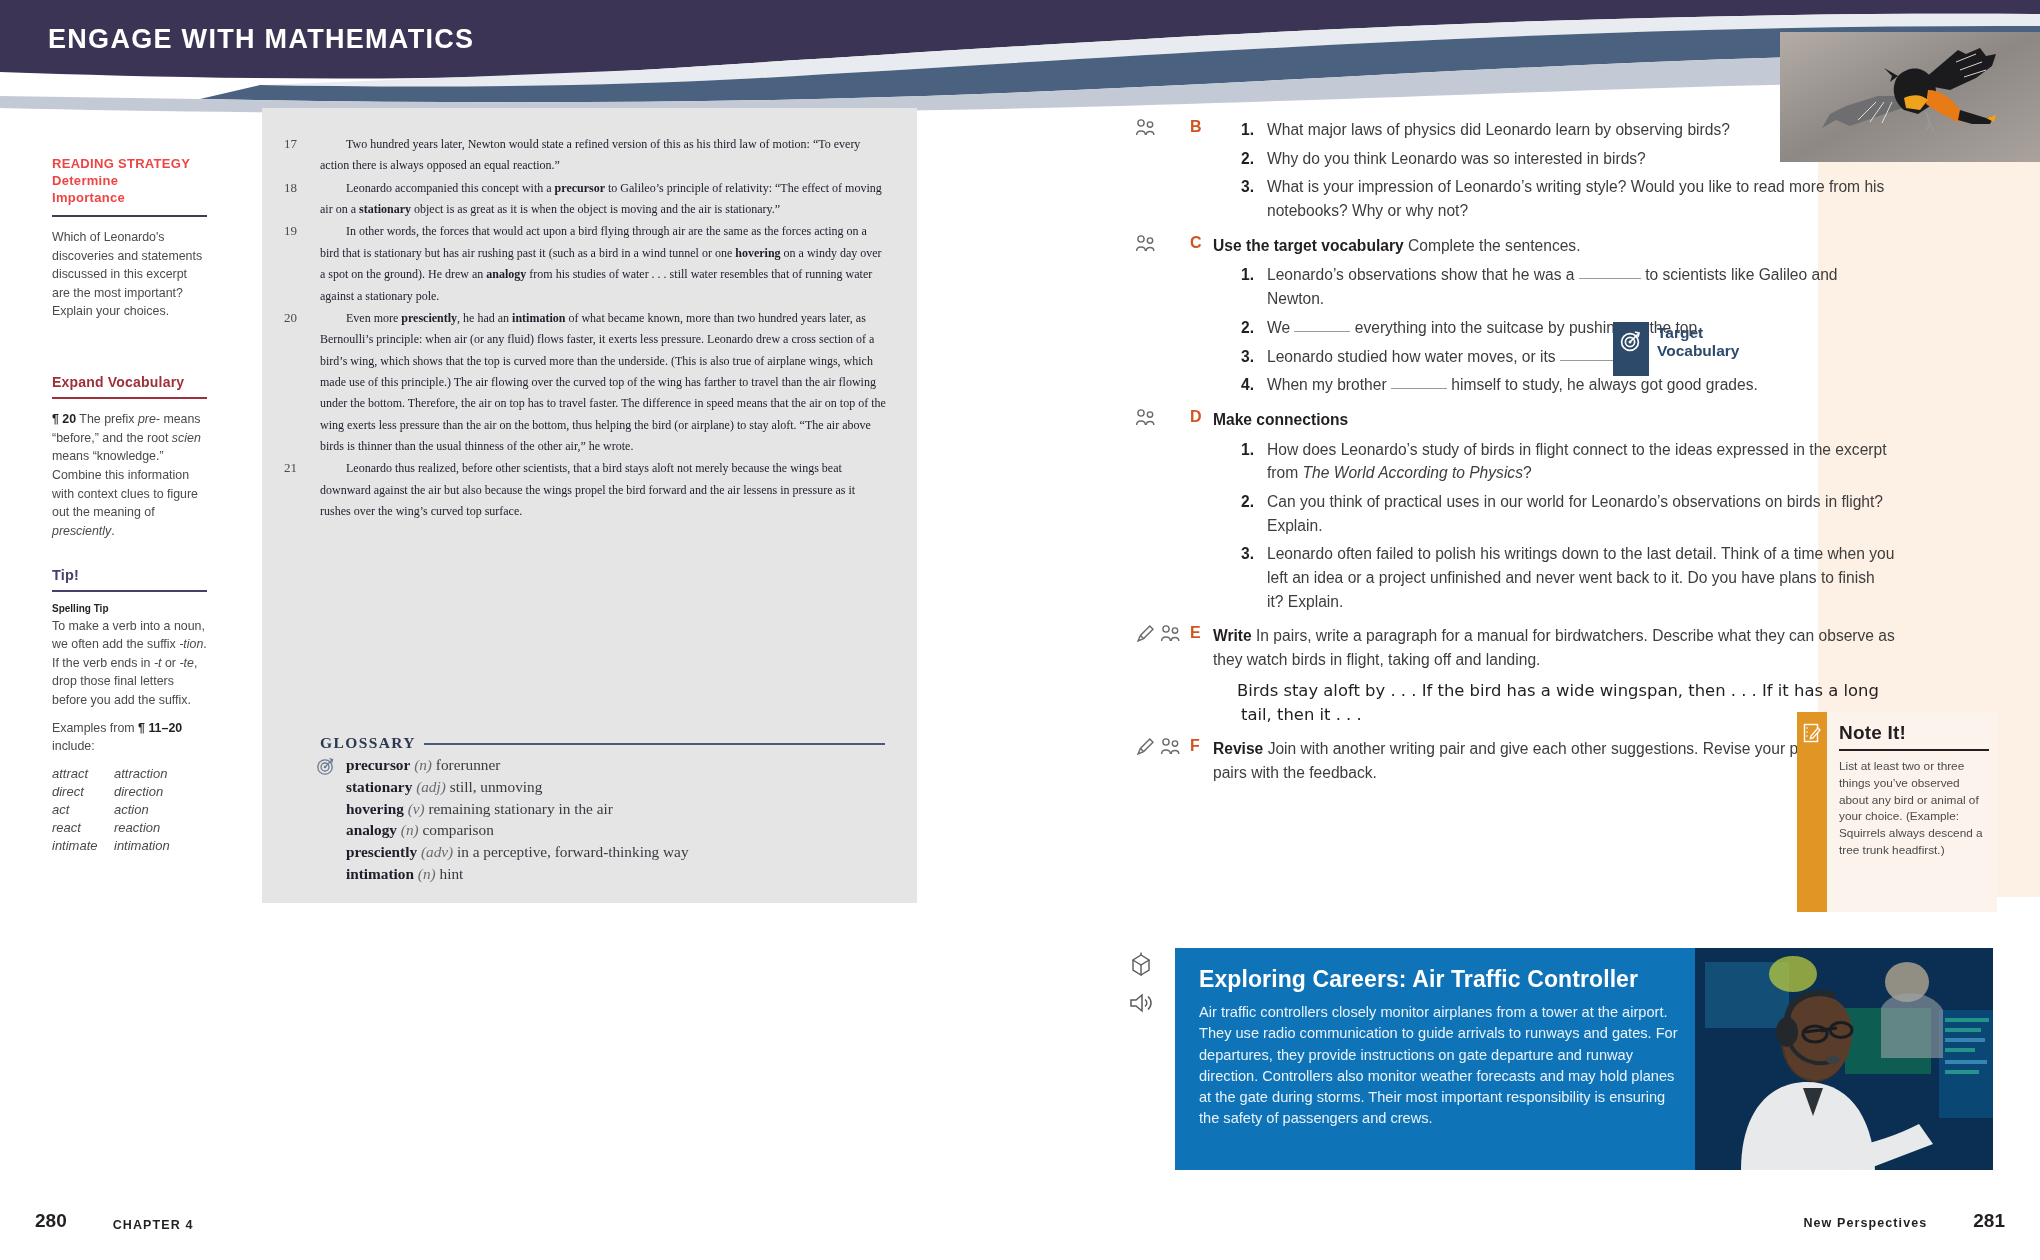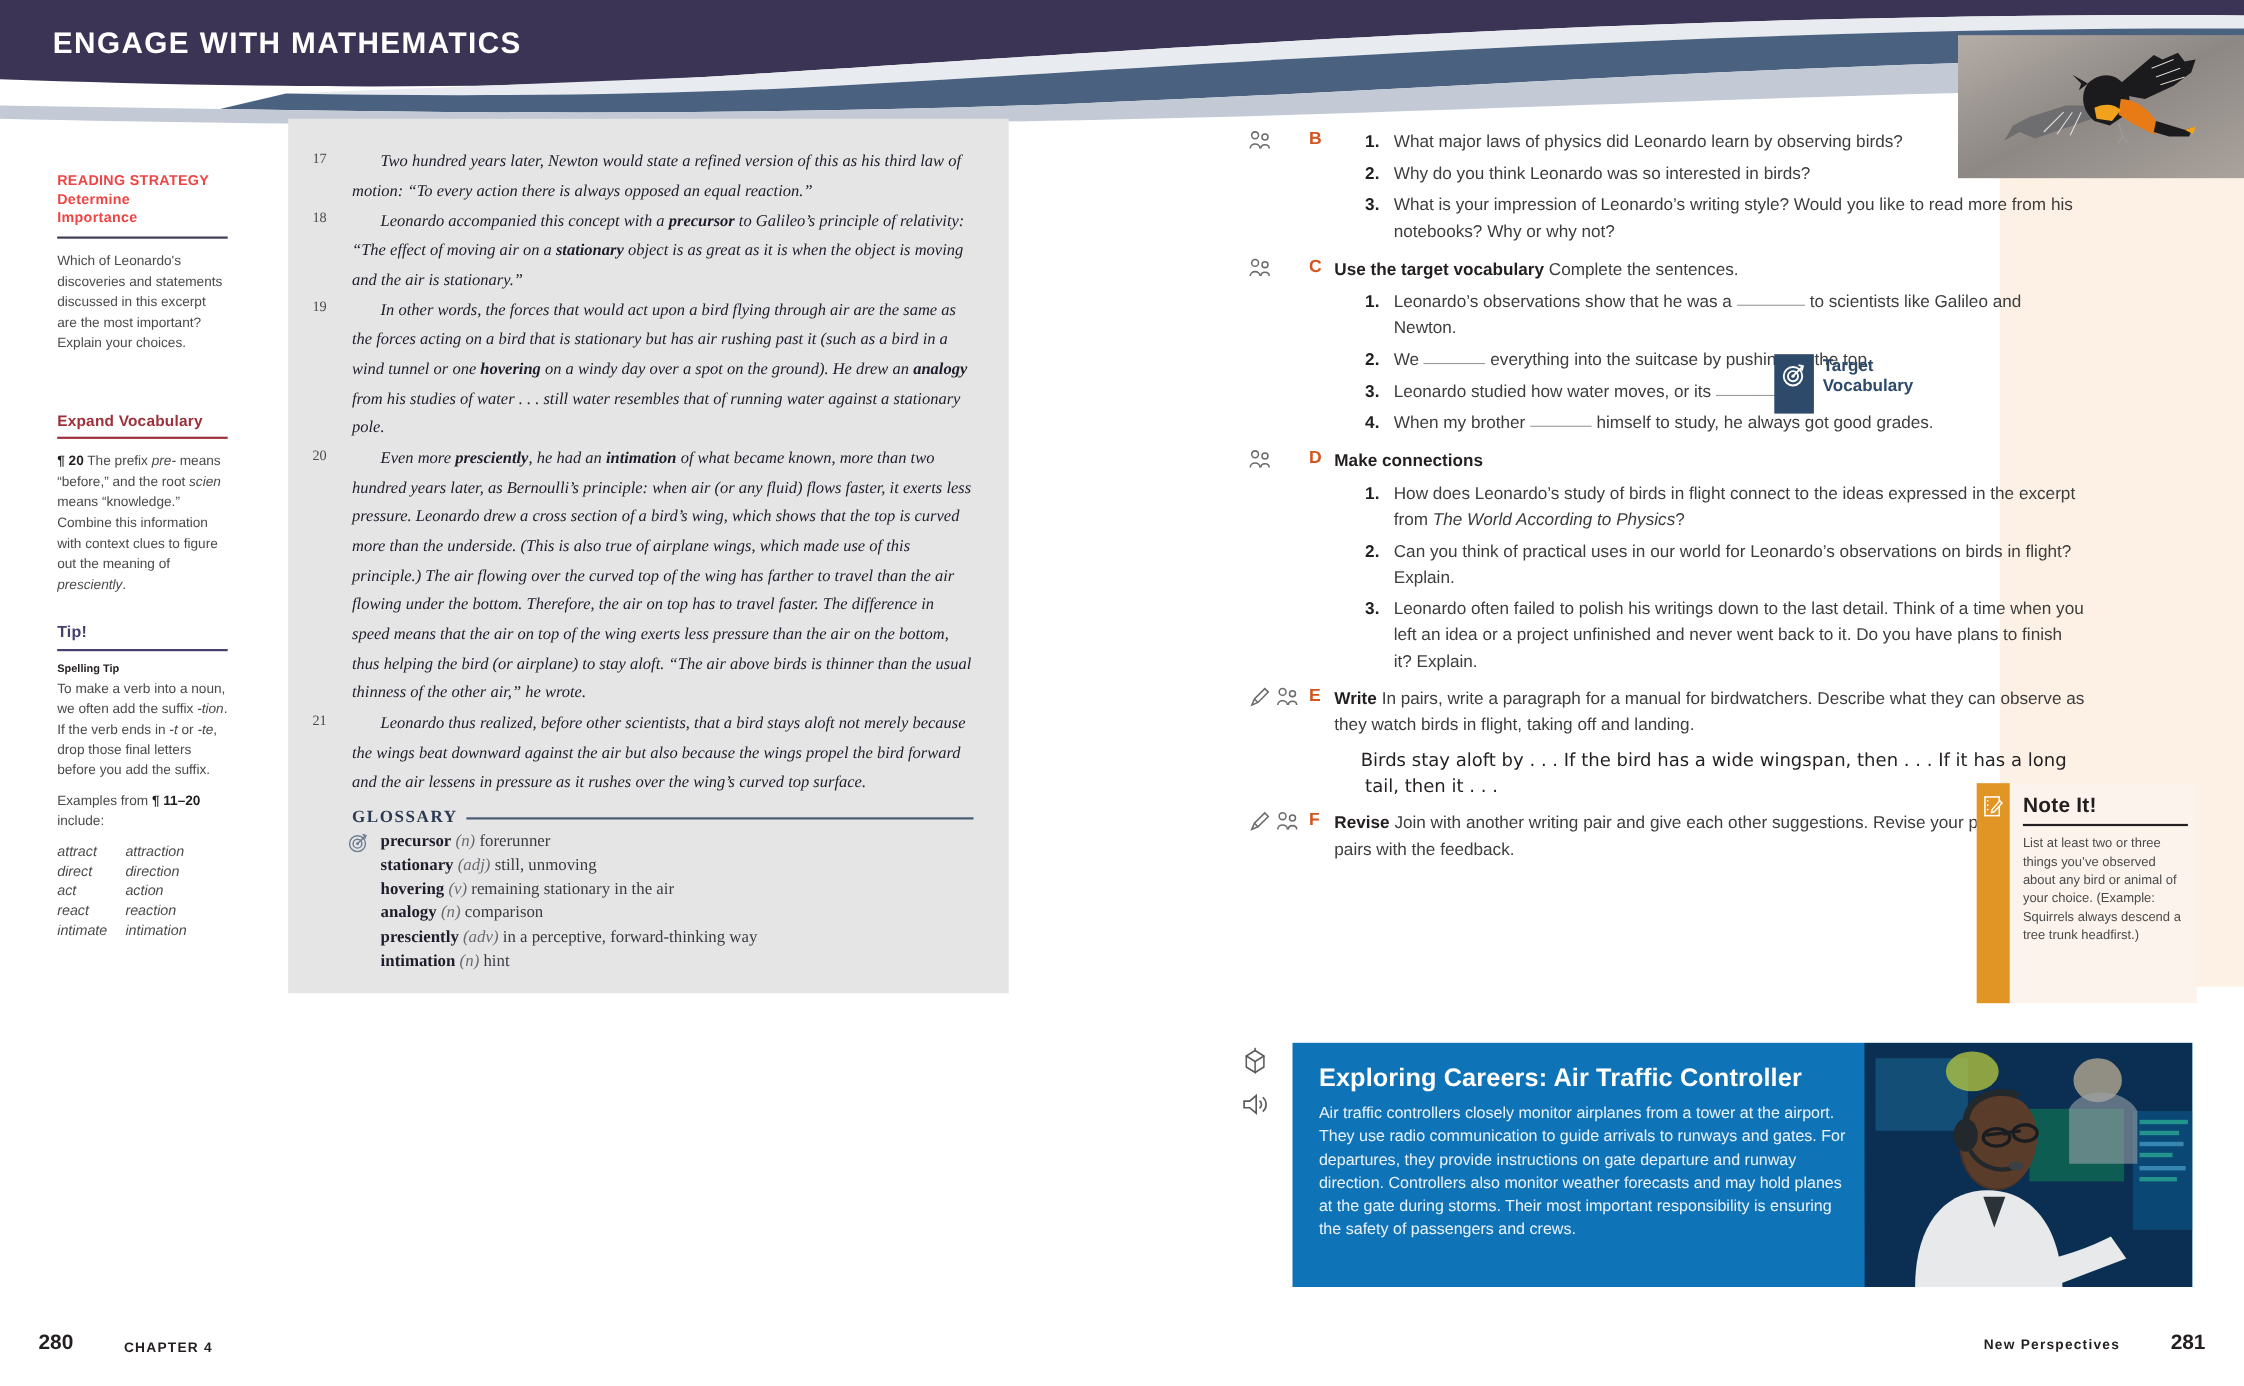--- a/index.html
+++ b/index.html
@@ -135,26 +135,25 @@
   .para-num {
     position: absolute;
     left: 22px;
     top: 2px;
     font-size: 13px;
     font-family: "Liberation Serif", serif;
     color: #4a4a4a;
   }
   .para-text {
     font-family: "Liberation Serif", serif;
-    font-size: 15px;
+    font-size: 12px;
     line-height: 1.78;
     color: #1d1d2b;
     text-indent: 26px;
     margin: 0;
-    font-style: italic;
   }
   .para-text b { font-weight: bold; }
 
   
   .glossary {
     position: absolute;
     left: 58px;
     bottom: 18px;
     width: 565px;
   }

